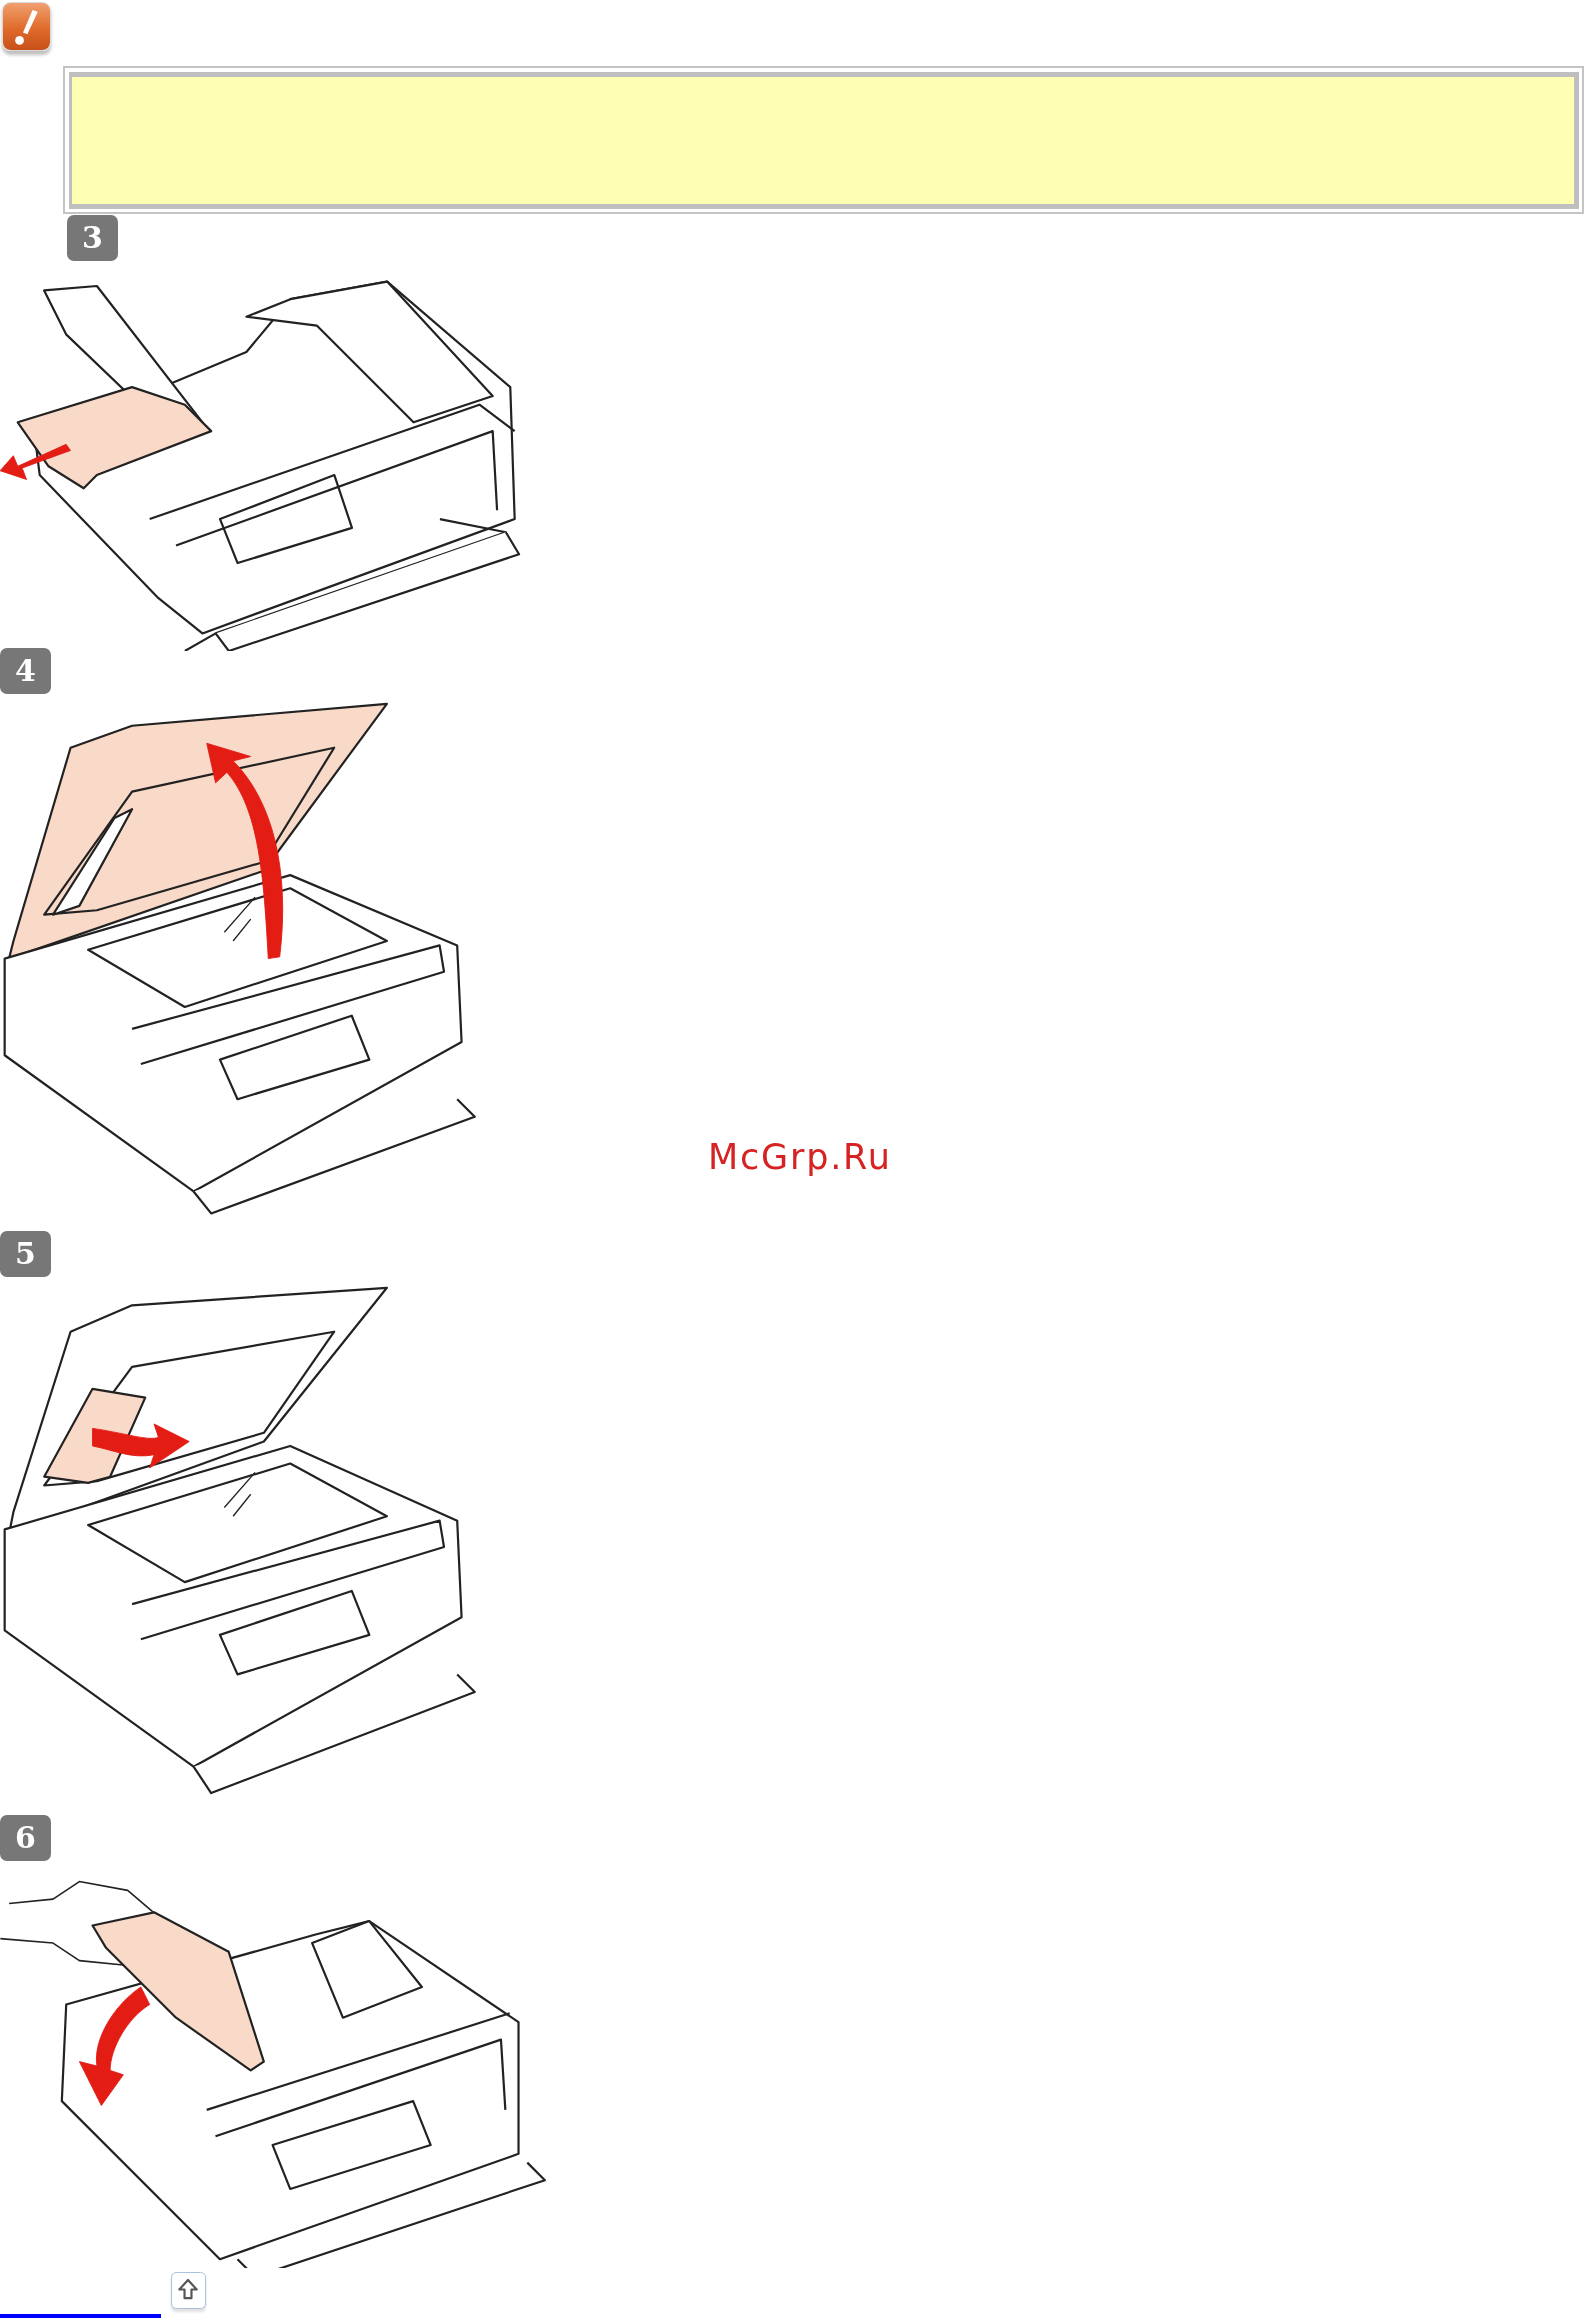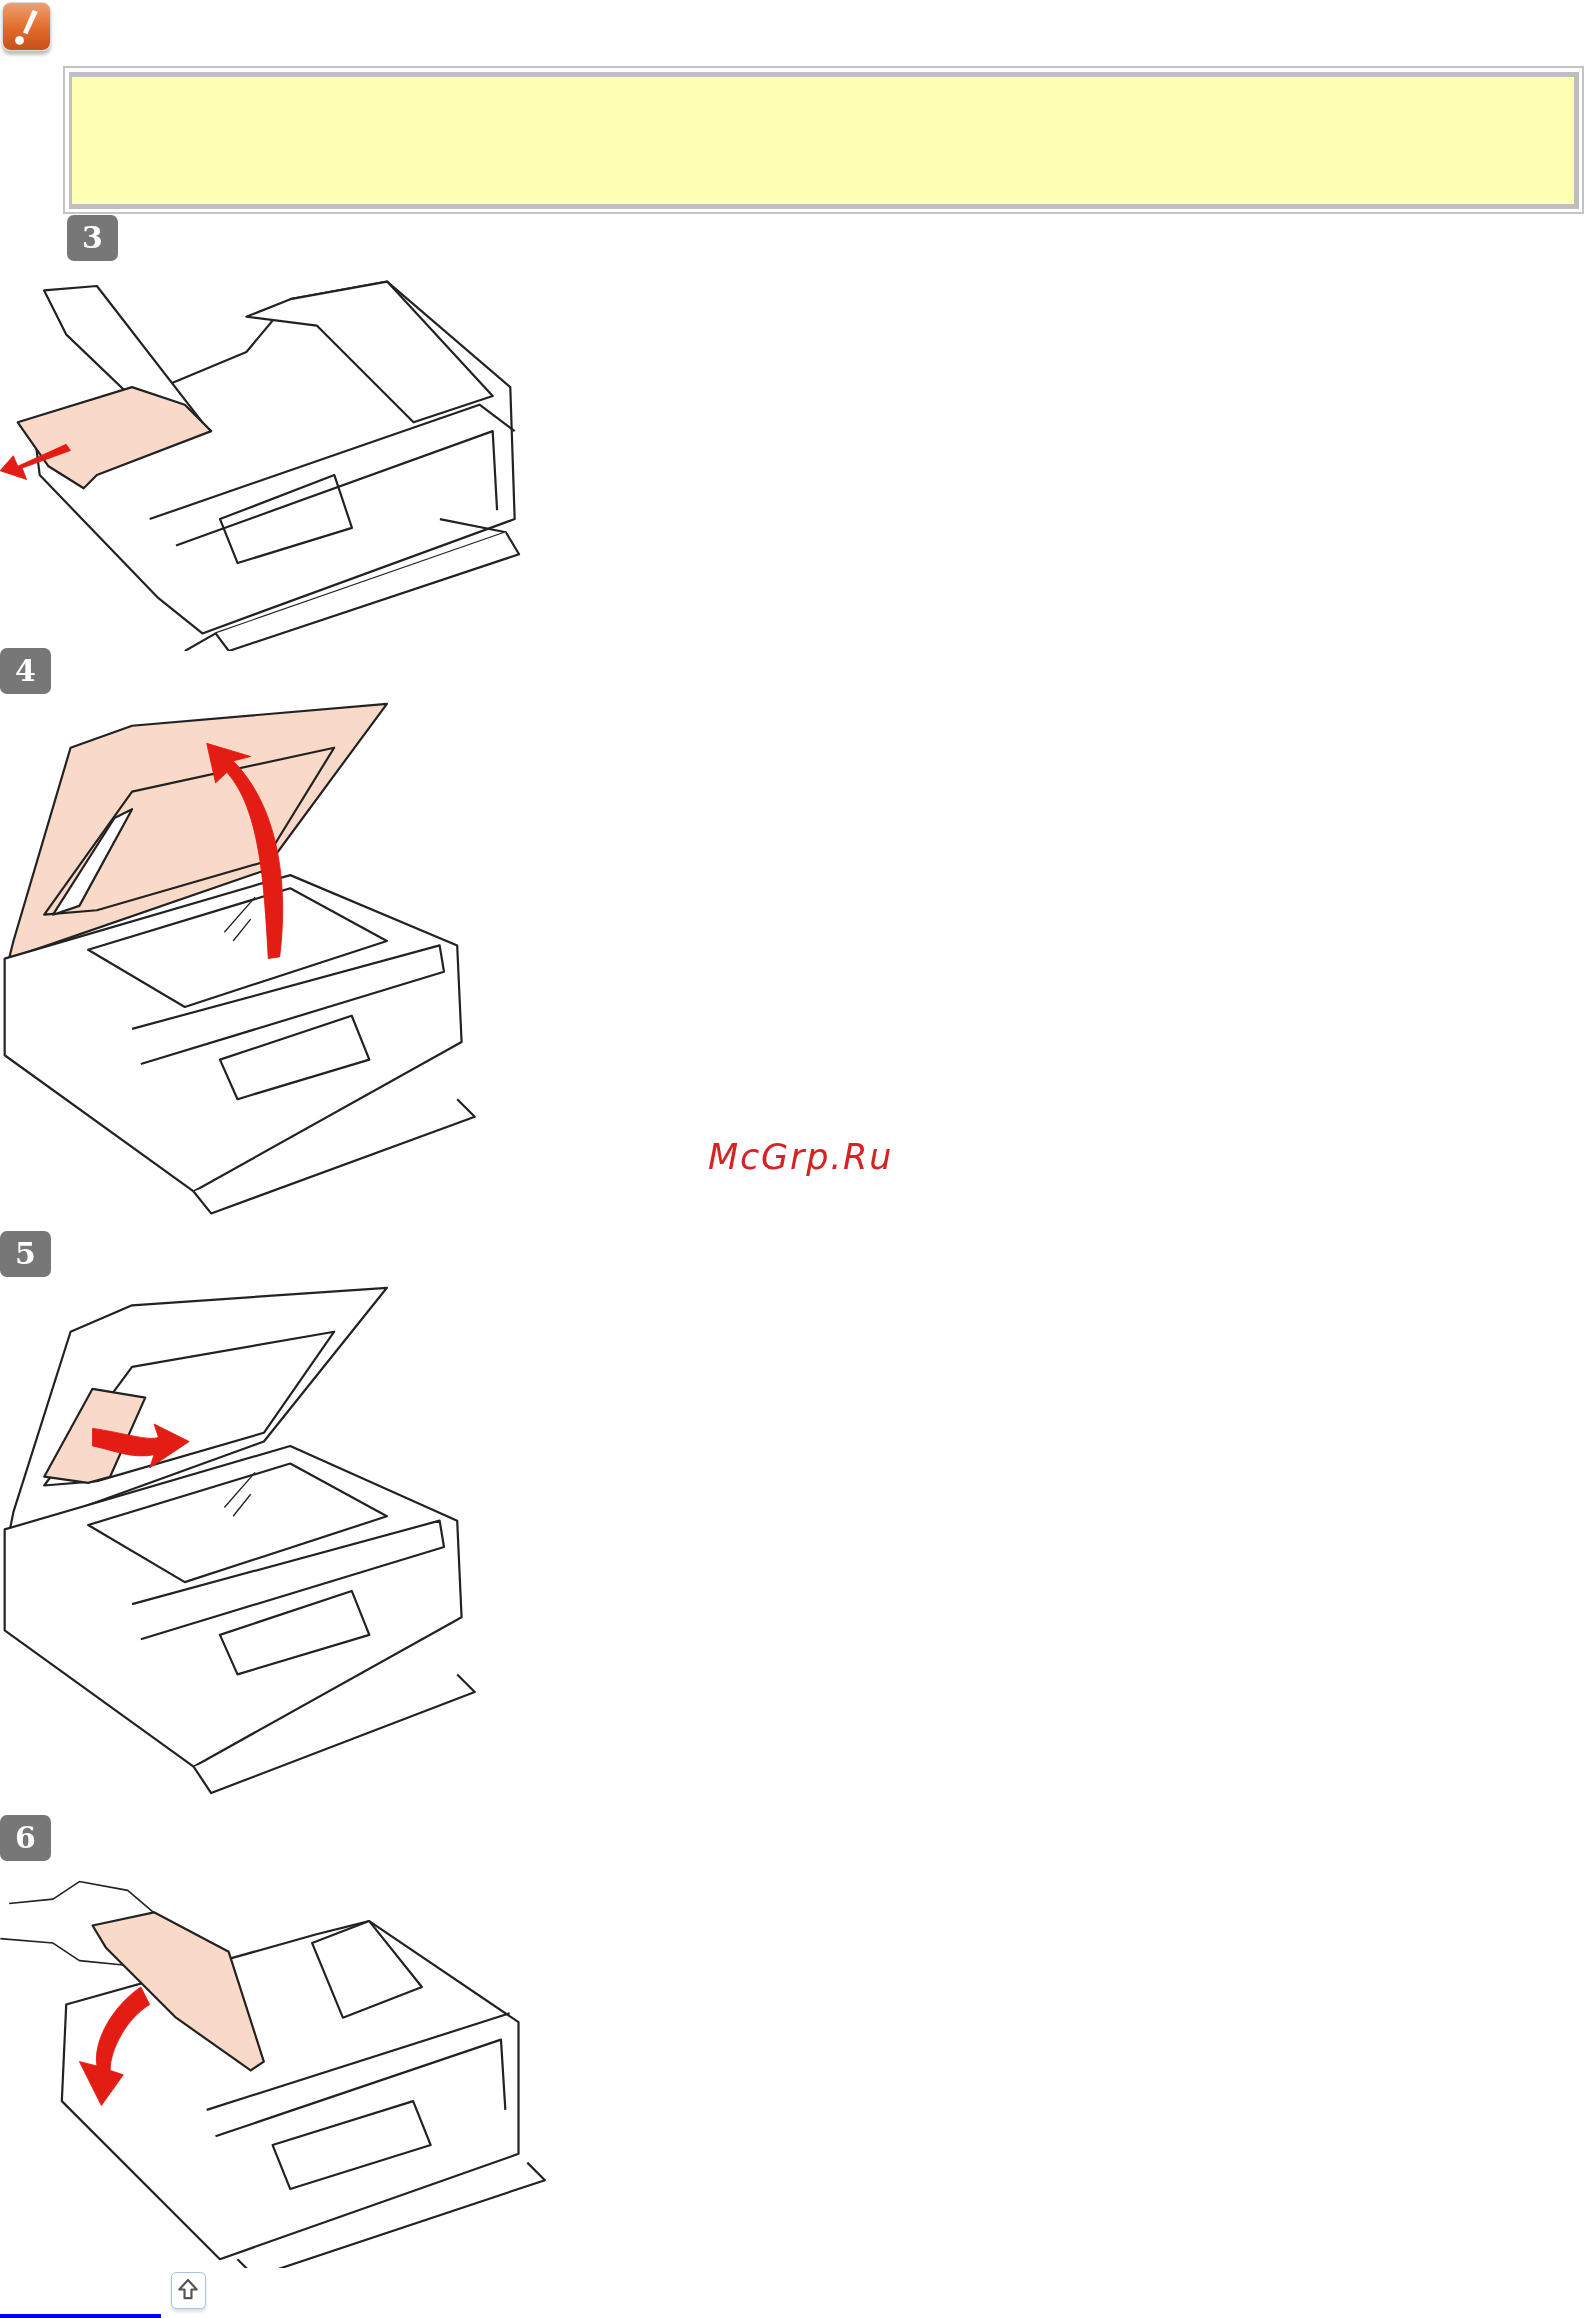--- a/index.html
+++ b/index.html
@@ -22,21 +22,21 @@
     background: #ffffb4; box-sizing: border-box; }
   .note-text { padding: 14px 17.6px; font-size: 23px; color: #000; }
 
   
   .badge { width: 51px; height: 46px; border-radius: 7px; background: #777777;
     color: #ffffff; font-family: "DejaVu Serif", serif; font-weight: bold;
     font-size: 30px; line-height: 46px; text-align: center; }
 
   .fig { display: block; }
 
-  .watermark { left: 708px; top: 1137px; color: #d62222; font-style: italic;
+  .watermark { left: 708px; top: 1137px; color: #d62222; 
     font-size: 35px; letter-spacing: 1.8px; font-family: "DejaVu Sans", sans-serif; }
 
   .top-link { left: 0px; top: 2284px; width: 161px; height: 34px; color: #0000ee;
     font-size: 23px; text-decoration: none; }
   .top-link-underline { left: 0; top: 2314px; width: 161px; height: 4.4px; background: #0000ff; }
 
   .up-btn { left: 171px; top: 2272px; width: 35px; height: 37px; box-sizing: border-box;
     border: 1.8px solid #a9c3dc; border-radius: 5.3px; background: #ffffff;
     box-shadow: 0 2.6px 2.6px rgba(0,0,0,0.12); }
   .up-btn svg { position: absolute; left: 0; top: 0; }

